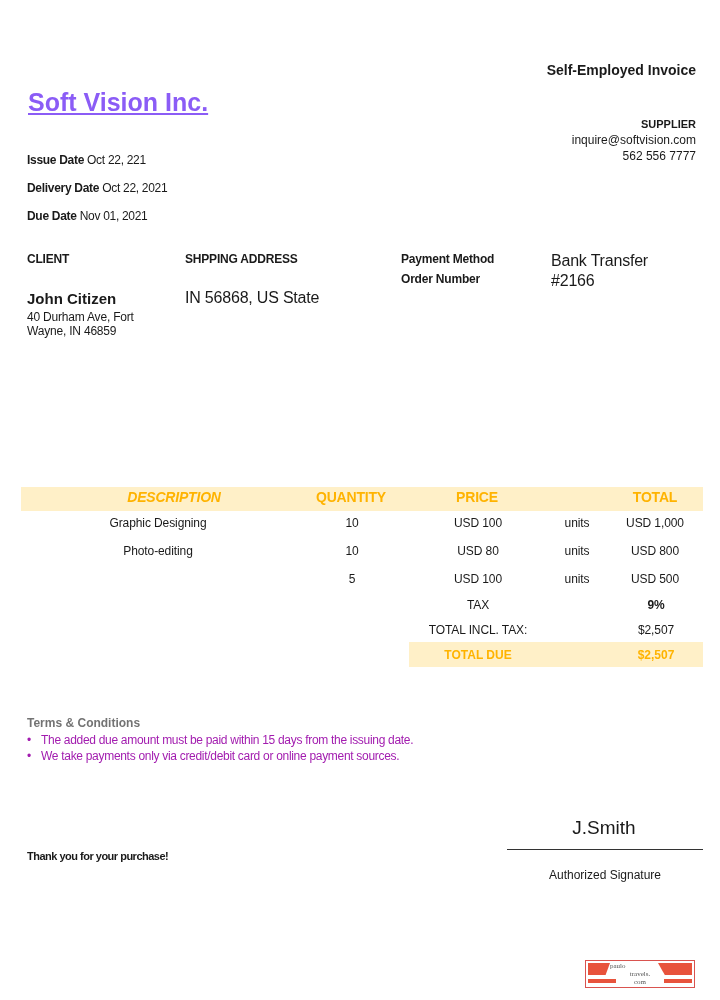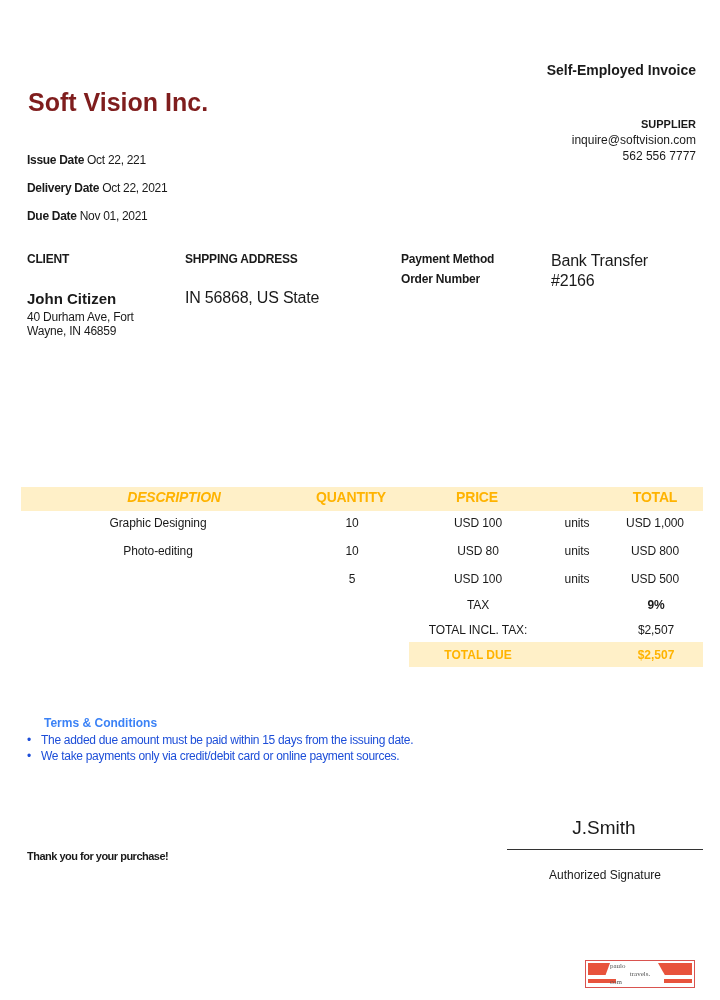--- a/index.html
+++ b/index.html
@@ -2,37 +2,37 @@
 <html><head>
   <meta charset="utf-8">
   <style>
     html, body { margin: 0; padding: 0; background: #ffffff; }
     body {
       width: 720px; height: 1000px; position: relative; overflow: hidden;
       font-family: "Liberation Sans", sans-serif; color: #1a1a1a;
     }
     .abs { position: absolute; white-space: nowrap; }
     .title-right { right: 24px; top: 62px; font-size: 14px; font-weight: bold; }
-    .company { left: 28px; top: 88px; font-size: 25px; font-weight: bold; color: #7f1d1d; }
+    .company { left: 28px; top: 88px; font-size: 25px; font-weight: bold; color: #8b5cf6; text-decoration: underline; }
     .supplier { right: 24px; top: 116px; text-align: right; font-size: 12px; line-height: 16px; }
     .supplier .lbl { font-weight: bold; font-size: 11px; }
     .date-row { left: 27px; font-size: 12px; letter-spacing: -0.3px; }
     .date-row b { font-weight: bold; }
     .section-lbl { font-size: 12px; font-weight: bold; letter-spacing: -0.2px; }
     .val { font-size: 16px; letter-spacing: -0.2px; }
     .client-name { left: 27px; top: 290px; font-size: 15px; font-weight: bold; }
     .client-addr { left: 27px; top: 310px; font-size: 12px; line-height: 14px; white-space: normal; width: 140px; letter-spacing: -0.2px; }
     .thead-band { left: 21px; top: 487px; width: 682px; height: 24px; background: #fff0c8; }
     .th { top: 489px; font-size: 14px; font-weight: bold; color: #ffb300; letter-spacing: -0.2px; }
     .td { font-size: 12px; letter-spacing: -0.1px; }
     .center { transform: translateX(-50%); }
     .due-band { left: 409px; top: 642px; width: 294px; height: 25px; background: #fff0c8; }
     .due { font-size: 12px; font-weight: bold; color: #ffb300; }
-    .terms-title { left: 44px; top: 716px; font-size: 12px; font-weight: bold; color: #3b82f6; }
-    .terms-item { left: 27px; font-size: 12px; color: #1d4ed8; letter-spacing: -0.3px; }
+    .terms-title { left: 27px; top: 716px; font-size: 12px; font-weight: bold; color: #737373; }
+    .terms-item { left: 27px; font-size: 12px; color: #a21caf; letter-spacing: -0.3px; }
     .terms-item .bullet { display: inline-block; width: 14px; }
     .thanks { left: 27px; top: 850px; font-size: 11px; font-weight: bold; letter-spacing: -0.5px; }
     .sig-name { left: 604px; top: 817px; font-size: 19px; transform: translateX(-50%); }
     .sig-line { left: 507px; top: 849px; width: 196px; height: 0; border-top: 1px solid #333; }
     .sig-label { left: 605px; top: 850px; font-size: 12px; transform: translateX(-50%); margin-top: 18px; }
     .logo { left: 585px; top: 960px; width: 108px; height: 26px; border: 1px solid #d9534f; background: #fff; overflow: hidden; }
     .logo .stripe { position: absolute; background: #e8533c; }
     .logo .txt { position: absolute; left: 24px; top: 1px; width: 60px; font-family: "Liberation Serif", serif; font-size: 7px; line-height: 8px; color: #555; text-align: center; }
   </style>
 </head>
@@ -123,15 +123,15 @@
 <div class="abs sig-label">Authorized Signature</div>
 
 <div class="abs logo">
   <div class="stripe" style="left:2px; top:2px; width:22px; height:12px; clip-path: polygon(0 0,100% 0,80% 100%,0 100%);"></div>
   <div class="stripe" style="left:2px; top:18px; width:28px; height:4px;"></div>
   <div class="stripe" style="left:72px; top:2px; width:34px; height:12px; clip-path: polygon(0 0,100% 0,100% 100%,20% 100%);"></div>
   <div class="stripe" style="left:78px; top:18px; width:28px; height:4px;"></div>
   <div class="txt">
     <div style="text-align:left;">paulo</div>
     <div>travels.</div>
-    <div style="text-align:left;">com</div>
+    <div style="text-align:center;">com</div>
   </div>
 </div>
 
 </body></html>

